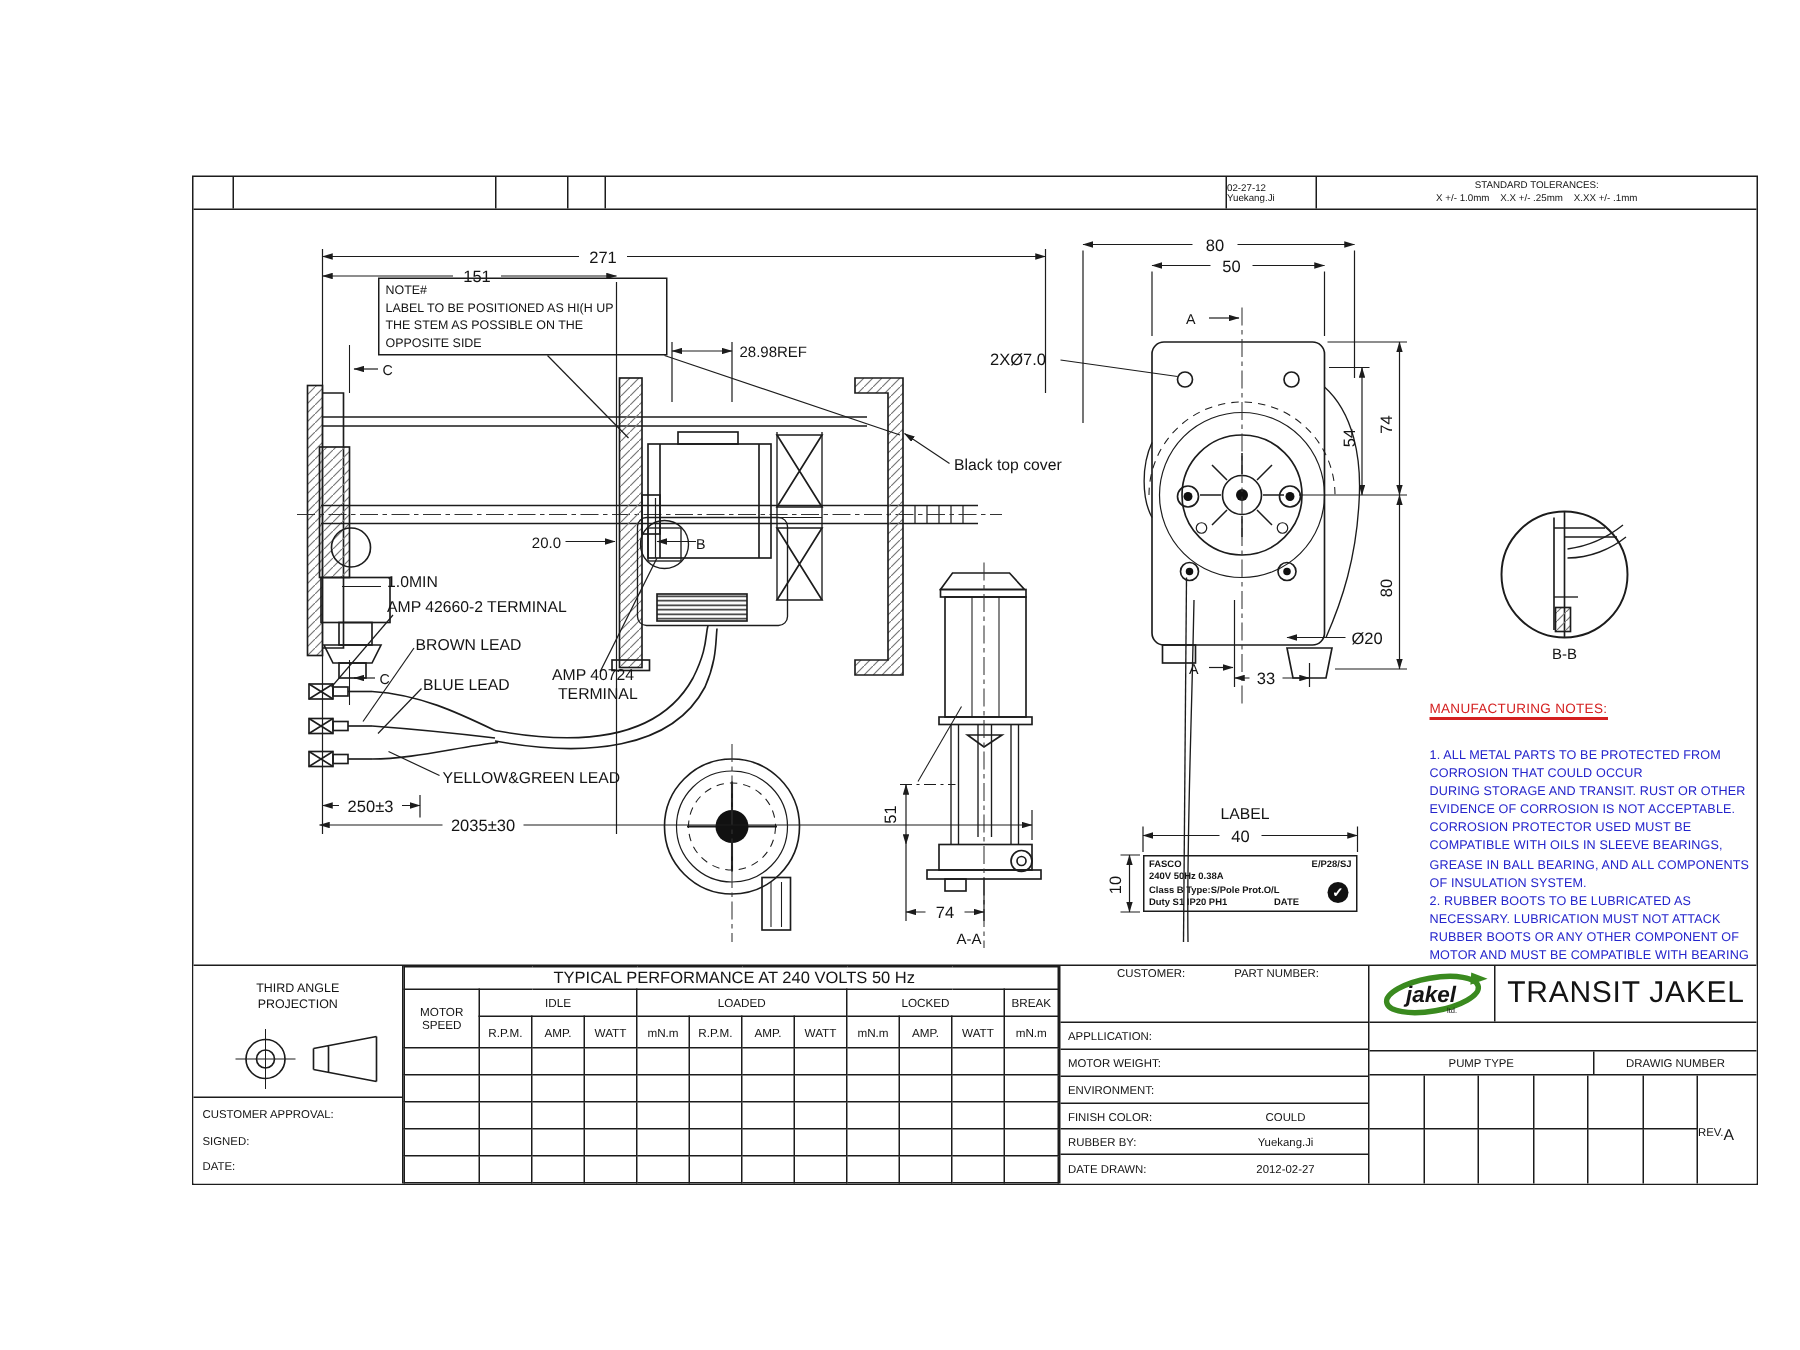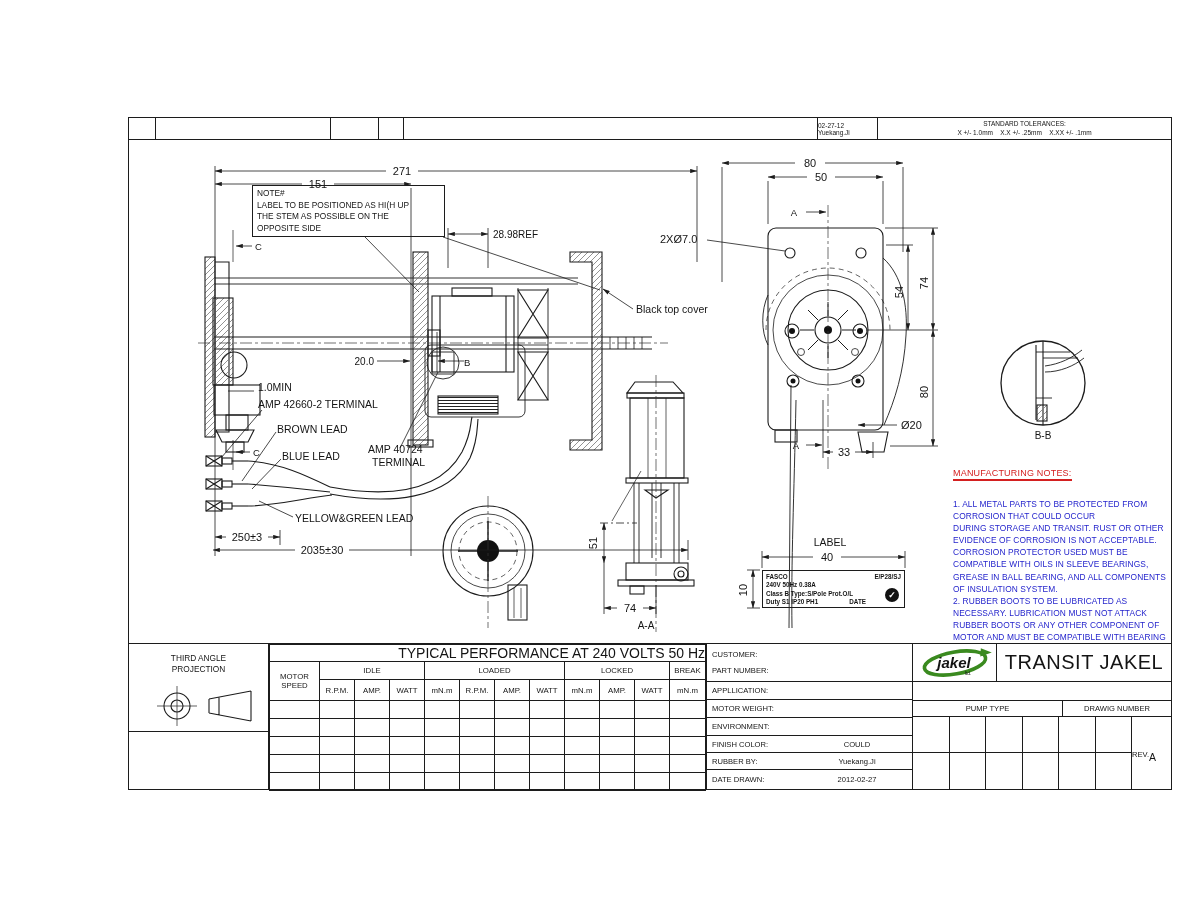--- a/index.html
+++ b/index.html
@@ -24,30 +24,30 @@
   .mfg .b{margin-top:17px;color:#2424cc;font-size:8.4px;line-height:12.1px;letter-spacing:.1px}
   
   .bottom{left:129px;top:643px;width:1042px;height:146px;display:flex;border-top:1.3px solid #1c1c1c;background:#fff}
   .b-left{width:140px;border-right:1.3px solid #1c1c1c;display:flex;flex-direction:column}
   .b-proj{height:88px;border-bottom:1.3px solid #1c1c1c;position:relative;text-align:center}
   .b-proj .pt{font-size:8.3px;font-weight:normal;padding-top:9px;line-height:10.5px}
   .b-appr{flex:1;font-size:7.6px;padding:6px 0 0 6px;display:flex;flex-direction:column;gap:8.5px}
   .b-perf{width:438px;border-right:1.3px solid #1c1c1c}
   table.perf{width:100%;height:100%;border-collapse:collapse;table-layout:fixed}
   table.perf td{border:1px solid #1c1c1c;font-size:7.8px;text-align:center;vertical-align:middle;padding:0}
-  table.perf td.title{font-size:14px;text-align:right;padding-left:4px;height:15px}
+  table.perf td.title{font-size:11px;text-align:center;padding-left:4px;height:15px}
   table.perf tr.grp td{height:18px}
   table.perf tr.sub td{height:21px}
   table.perf tr.dat td{height:18px}
   td.ms{font-size:7.8px}
   .b-title{flex:1;display:flex;font-size:7.6px}
   .tb-left{width:206px;border-right:1.2px solid #1c1c1c;display:flex;flex-direction:column}
   .tb-row{border-bottom:1px solid #1c1c1c;display:flex;align-items:center;padding-left:5px;position:relative}
   .tb-row .val{position:absolute;left:108px;width:84px;text-align:center}
-  .tb-r1{height:38px;flex-direction:column;align-items:flex-start;justify-content:space-evenly}
+  .tb-r1{height:38px;flex-direction:row;align-items:flex-start;justify-content:space-evenly}
   .tb-right{flex:1;display:flex;flex-direction:column}
   .tr-logo{height:38px;border-bottom:1px solid #1c1c1c;display:flex}
   .logo-cell{width:84px;border-right:1px solid #1c1c1c;display:flex;align-items:center;justify-content:center}
   .company{flex:1;display:flex;align-items:center;justify-content:center;font-size:20px;letter-spacing:.5px}
   .tr-empty{height:19px;border-bottom:1px solid #1c1c1c}
   .tr-heads{height:16px;border-bottom:1px solid #1c1c1c;display:flex}
   .tr-heads div{display:flex;align-items:center;justify-content:center}
   .tr-vals{height:28px;border-bottom:1px solid #1c1c1c;display:flex;font-size:12px}
   .tr-vals div{display:flex;align-items:center;justify-content:center}
   .cw1{width:150px;border-right:1px solid #1c1c1c}
@@ -383,20 +383,25 @@
       <div class="pt pre">THIRD ANGLE
 PROJECTION</div>
       <svg width="140" height="50" style="position:absolute;left:0;top:36px">
         <g stroke="#1c1c1c" fill="none" stroke-width="1.1">
           <circle cx="48" cy="26" r="13"></circle>
             <circle cx="48" cy="26" r="6"></circle>
           <path d="M28,26 H68 M48,6 V46" stroke-width="0.7"></path>
           <path d="M80,19 L122,11 M80,33 L122,41 M80,19 V33 M122,11 V41 M90,17 V35"></path>
         </g>
       </svg>
+    </div>
+    <div class="b-appr">
+      <div>CUSTOMER APPROVAL:</div>
+      <div>SIGNED:</div>
+      <div>DATE:</div>
     </div>
   </div>
 
   <div class="b-perf">
     <table class="perf">
       <colgroup>
         <col style="width:50px">
           <col style="width:35px">
           <col style="width:35px">
           <col style="width:35px">

